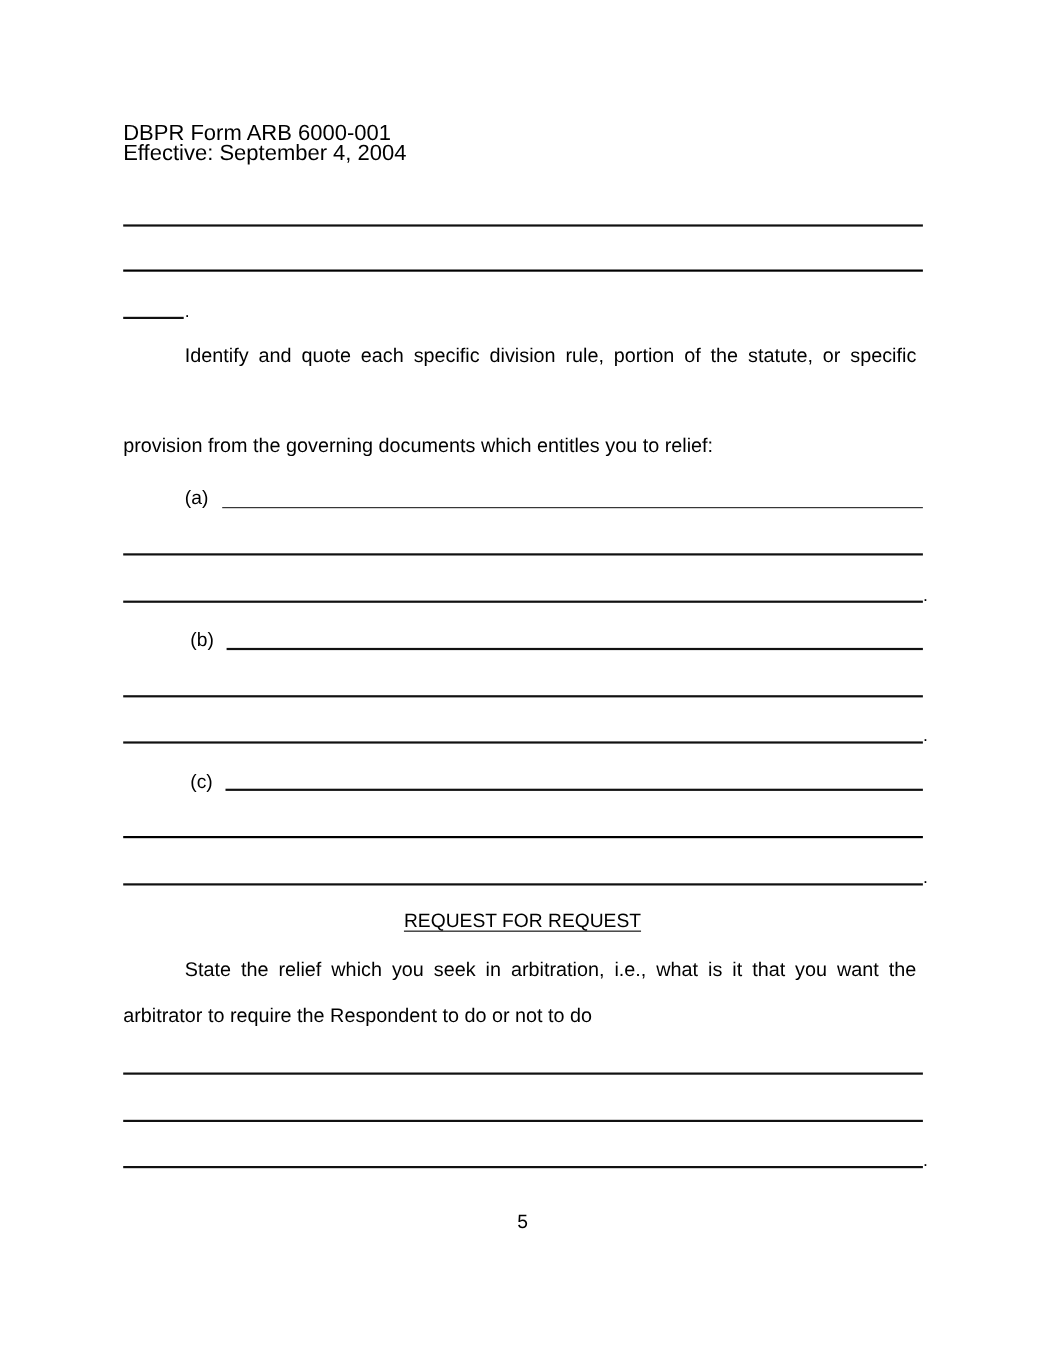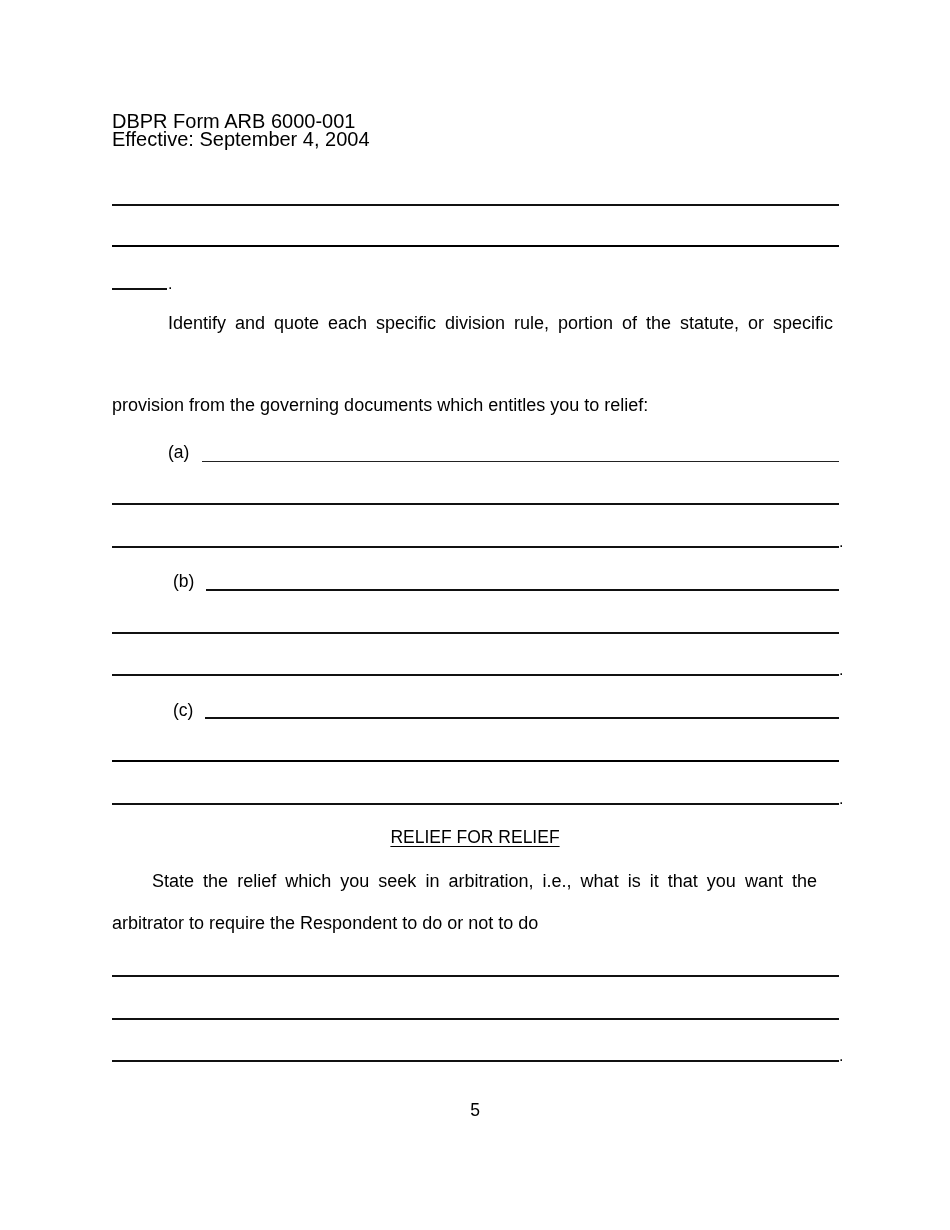--- a/index.html
+++ b/index.html
@@ -47,23 +47,23 @@
 <div class="rule" style="top:674px; left:112px; width:727px;"></div>
 <div class="period" style="top:662px; left:839px;">.</div>
 
 <div class="label" style="top:700px; left:173px;">(c)</div>
 <div class="rule" style="top:717px; left:205px; width:634px;"></div>
 <div class="rule thick" style="top:760px; left:112px; width:727px;"></div>
 <div class="rule" style="top:803px; left:112px; width:727px;"></div>
 <div class="period" style="top:791px; left:839px;">.</div>
 
 <div class="heading" style="top:827px;">
-  <span>RELIEF FOR RELIEF</span>
+  <span>REQUEST FOR REQUEST</span>
 </div>
-<div class="body-text justify" style="top:871px; left:152px; width:665px;">
+<div class="body-text justify" style="top:871px; left:168px; width:665px;">
   <span>State the relief which you seek in arbitration, i.e., what is it that you want the</span>
 </div>
 <div class="body-text" style="top:913px; left:112px;text-align:center;">arbitrator to require the Respondent to do or not to do</div>
 
 <div class="rule" style="top:975px; left:112px; width:727px;"></div>
 <div class="rule" style="top:1018px; left:112px; width:727px;"></div>
 <div class="rule" style="top:1060px; left:112px; width:727px;"></div>
 <div class="period" style="top:1048px; left:839px;">.</div>
 
 <div class="pagenum" style="top:1100px;">5</div>

